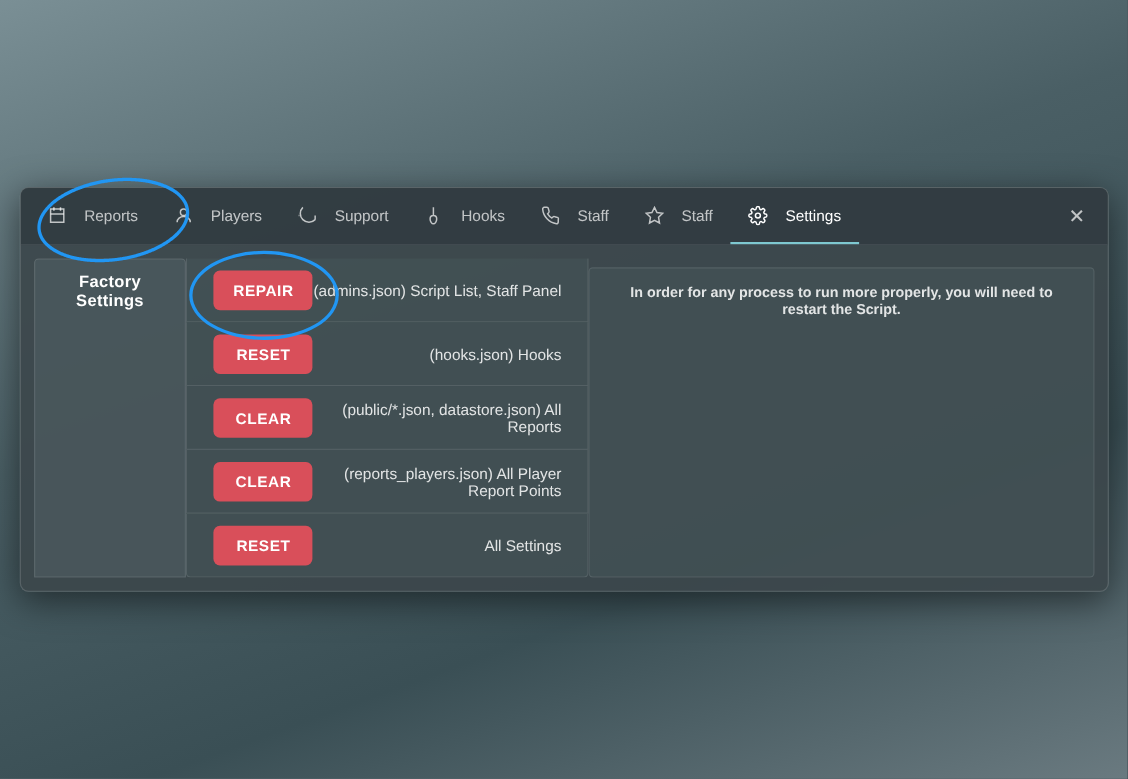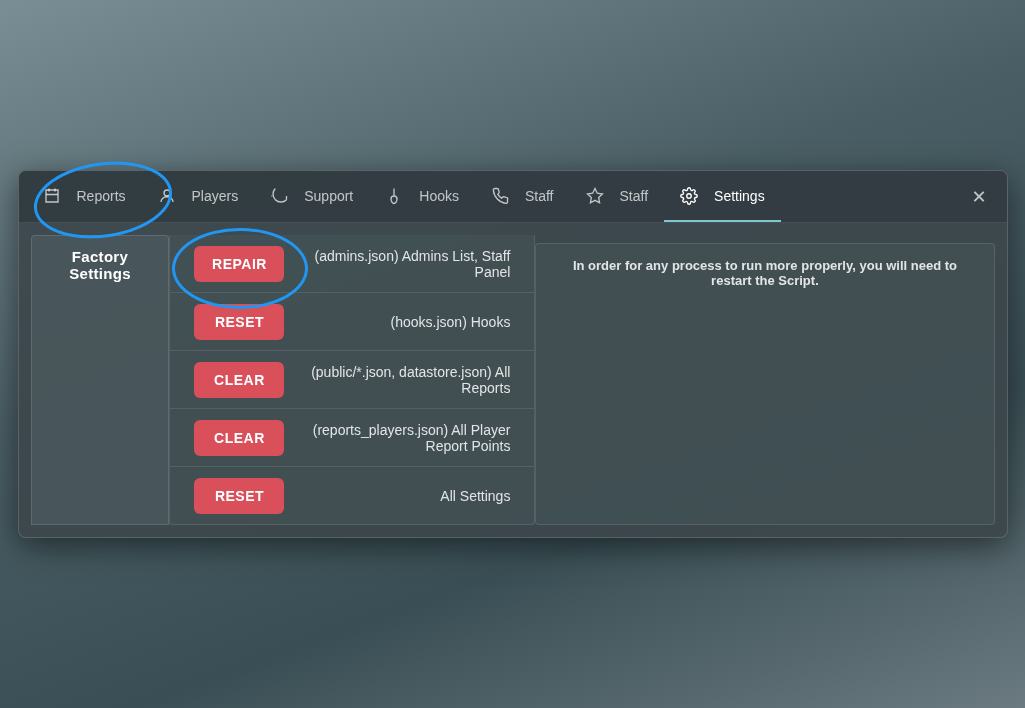--- a/index.html
+++ b/index.html
@@ -256,21 +256,21 @@
     <button class="close-btn">✕</button>
   </div>
 
   <div class="content">
 
     <div class="section-header">Factory Settings</div>
 
     <div id="rows-container">
         <div class="setting-row">
           <div class="repair-circle"><button class="action-btn btn-red">REPAIR</button></div>
-          <span class="row-description">(admins.json) Admins List, Staff Panel</span>
+          <span class="row-description">(admins.json) Script List, Staff Panel</span>
         </div>
         <div class="setting-row">
           <button class="action-btn btn-red">RESET</button>
           <span class="row-description">(hooks.json) Hooks</span>
         </div>
         <div class="setting-row">
           <button class="action-btn btn-red">CLEAR</button>
           <span class="row-description">(public/*.json, datastore.json) All Reports</span>
         </div>
         <div class="setting-row">

